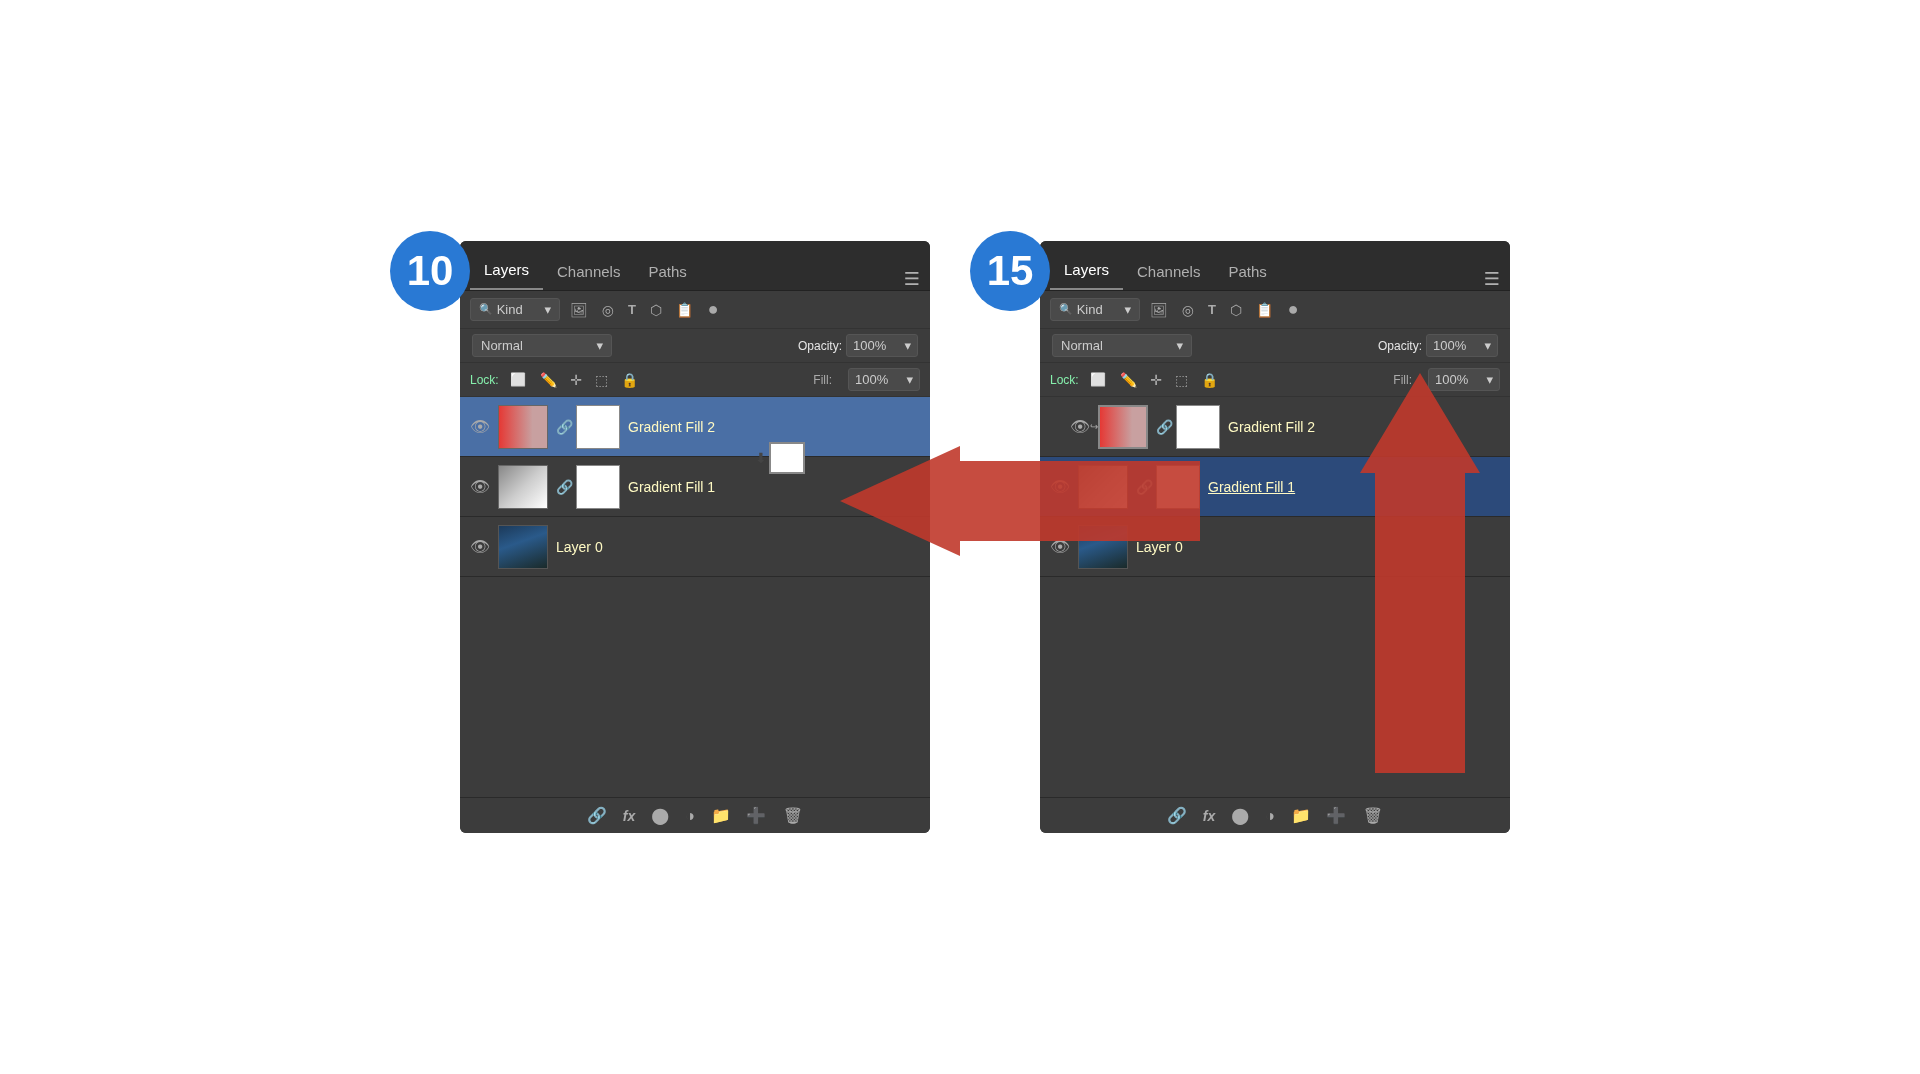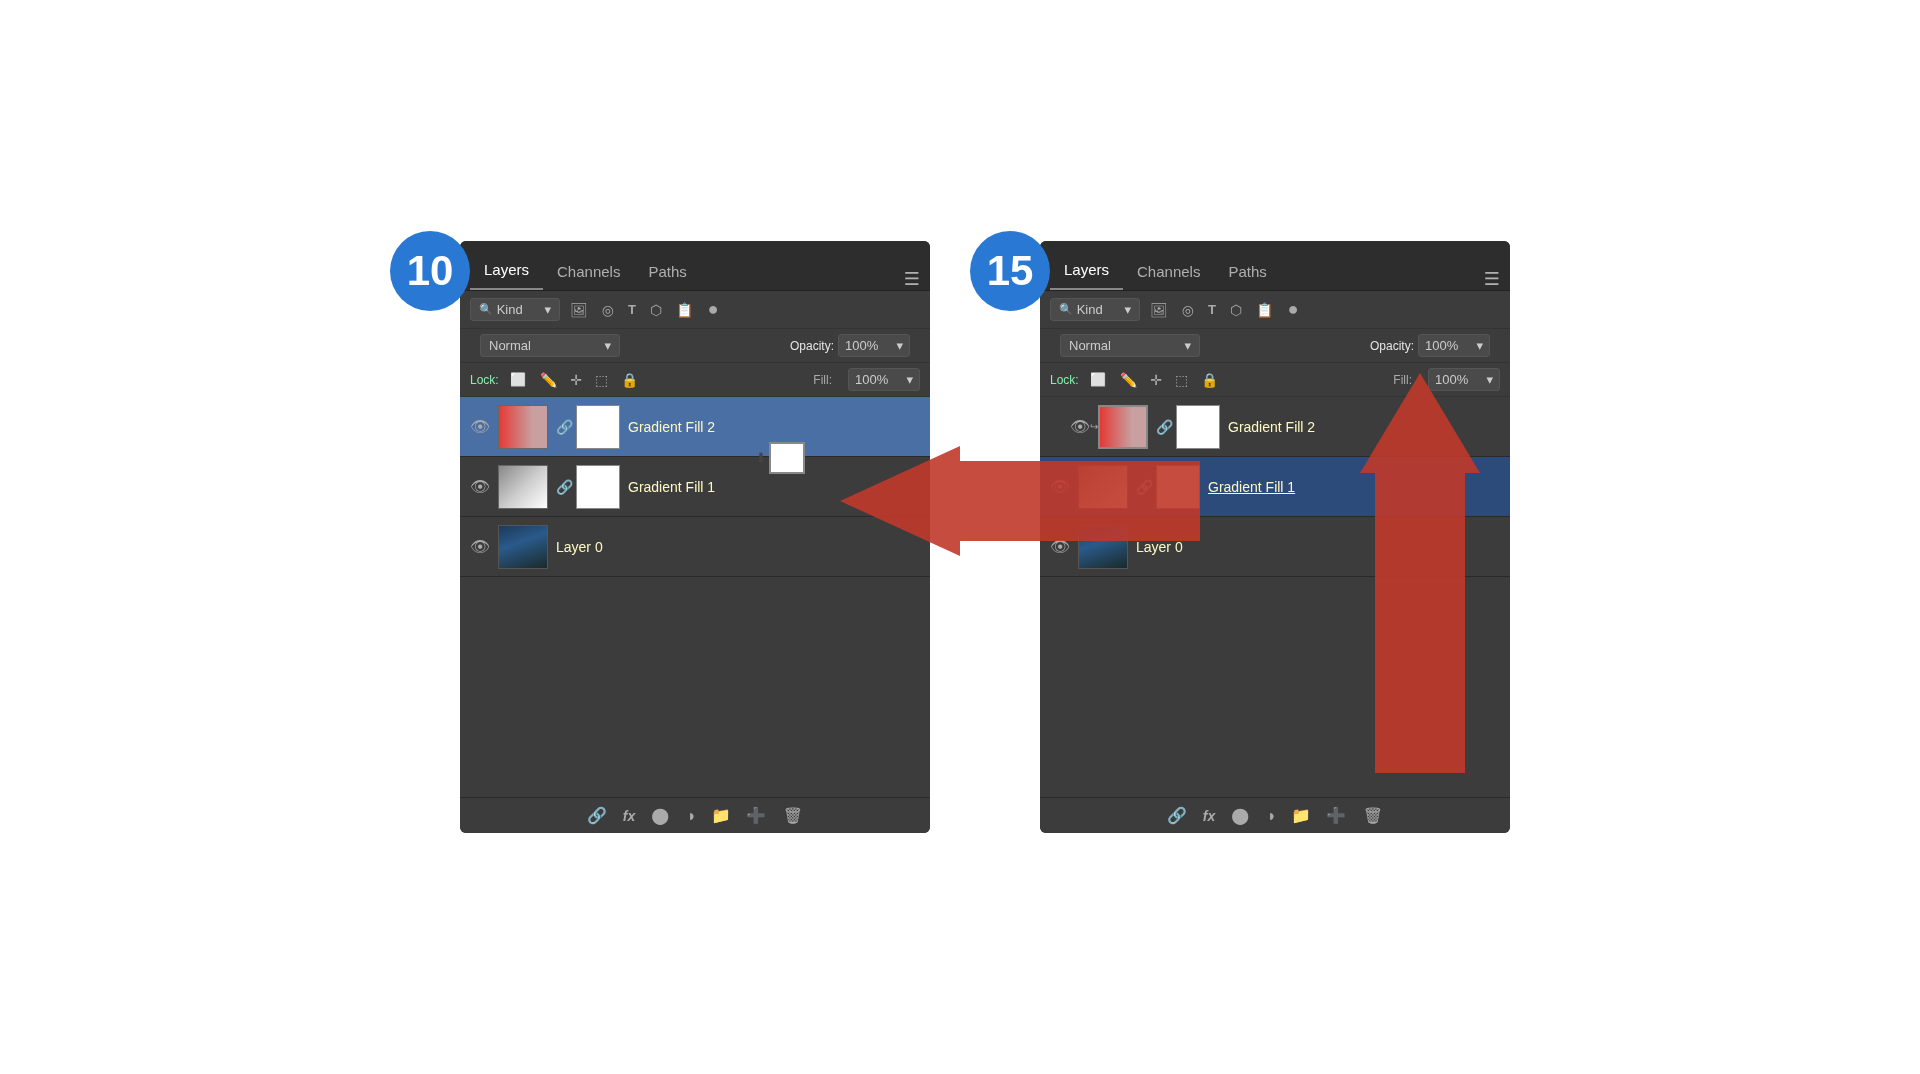--- a/index.html
+++ b/index.html
@@ -99,21 +99,21 @@
     .icon-btn {
       color: #aaa;
       font-size: 14px;
       padding: 2px 4px;
     }
 
     
     .blend-row {
       display: flex;
       align-items: center;
-      padding: 5px 20px;
+      padding: 5px 12px;
       gap: 8px;
       background: #3c3c3c;
       border-bottom: 1px solid #333;
     }
 
     .blend-dropdown {
       display: flex;
       align-items: center;
       background: #4a4a4a;
       border: 1px solid #555;

